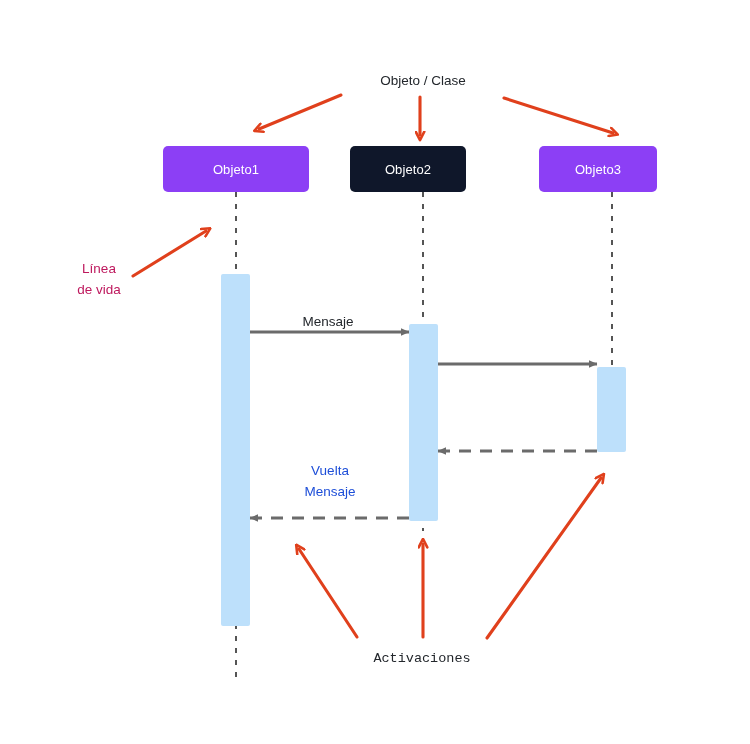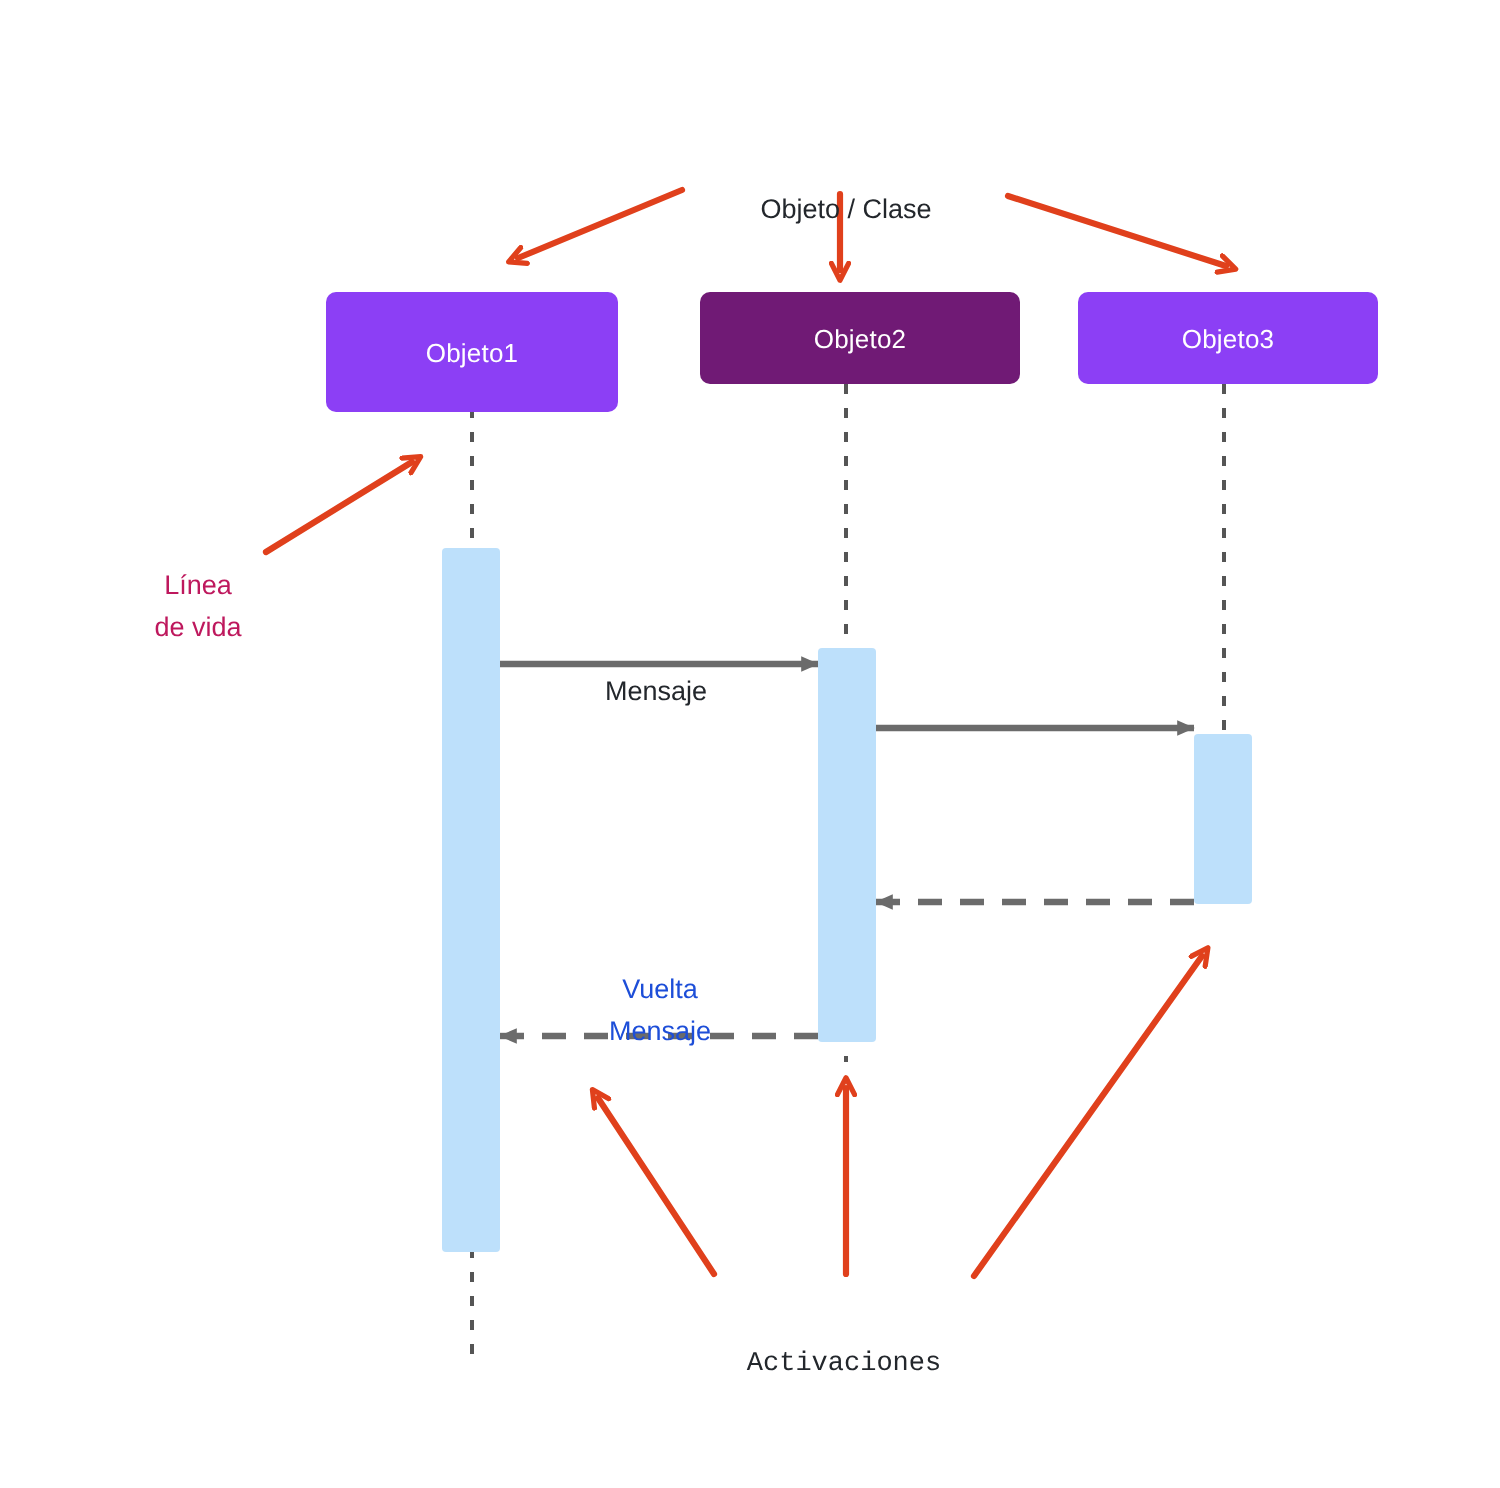--- a/index.html
+++ b/index.html
@@ -52,21 +52,21 @@
 
   
   .diagram-text {
     position: absolute;
     color: #23272c;
     font-size: 13.5px;
     font-family: "Liberation Sans", sans-serif;
     line-height: 21px;
     white-space: pre;
   }
-  .text-center { transform: translateX(-50%); text-align: center; margin-top: 24px; }
+  .text-center { transform: translateX(-50%); text-align: center; }
 </style>
 </head>
 <body>
 
 <div id="diagram-root" style="background: rgb(255, 255, 255);">
 
   <svg id="svg-layer" viewBox="0 0 750 744" xmlns="http://www.w3.org/2000/svg">
     <defs>
       <marker id="msg-arrowhead" markerWidth="9" markerHeight="9" refX="8.4" refY="4.5" orient="auto" markerUnits="userSpaceOnUse">
         <path d="M0,0.6 L8.8,4.5 L0,8.4 Z" fill="#6b6b6b"></path>
@@ -100,27 +100,27 @@
         <line x1="487" y1="638" x2="601" y2="478" stroke="#e0401c" stroke-width="3.1" stroke-linecap="round" marker-end="url(#ann-arrowhead)"></line>
       </g>
   </svg>
 
   <div id="activations-group">
       <div class="activation-bar" style="left: 221px; top: 274px; width: 29px; height: 352px; background: rgb(189, 224, 251);"></div>
       <div class="activation-bar" style="left: 409px; top: 324px; width: 29px; height: 197px; background: rgb(189, 224, 251);"></div>
       <div class="activation-bar" style="left: 597px; top: 367px; width: 29px; height: 85px; background: rgb(189, 224, 251);"></div>
     </div>
   <div id="objects-group">
-      <div class="object-box" style="left: 163px; top: 146px; width: 146px; height: 60px; background: rgb(140, 63, 245);">
+      <div class="object-box" style="left: 163px; top: 146px; width: 146px; height: 46px; background: rgb(140, 63, 245);">
         <span class="object-box-label" style="color: rgb(255, 255, 255);">Objeto1</span>
       </div>
-      <div class="object-box" style="left: 350px; top: 146px; width: 160px; height: 46px; background: #701a75;">
+      <div class="object-box" style="left: 350px; top: 146px; width: 116px; height: 46px; background: #0f172a;">
         <span class="object-box-label" style="color: rgb(255, 255, 255);">Objeto2</span>
       </div>
-      <div class="object-box" style="left: 539px; top: 146px; width: 150px; height: 46px; background: rgb(140, 63, 245);">
+      <div class="object-box" style="left: 539px; top: 146px; width: 118px; height: 46px; background: rgb(140, 63, 245);">
         <span class="object-box-label" style="color: rgb(255, 255, 255);">Objeto3</span>
       </div>
     </div>
   <div id="labels-group">
       <div class="diagram-text text-center" style="left: 328px; top: 311px; color: rgb(35, 39, 44);">Mensaje</div>
       <div class="diagram-text text-center" style="left: 330px; top: 460px; color: #1d4ed8;">Vuelta
 Mensaje</div>
       <div class="diagram-text text-center" style="left: 423px; top: 70px; color: rgb(35, 39, 44);">Objeto / Clase</div>
       <div class="diagram-text text-center" style="left: 99px; top: 258px; color: #be185d;">Línea
 de vida</div>

